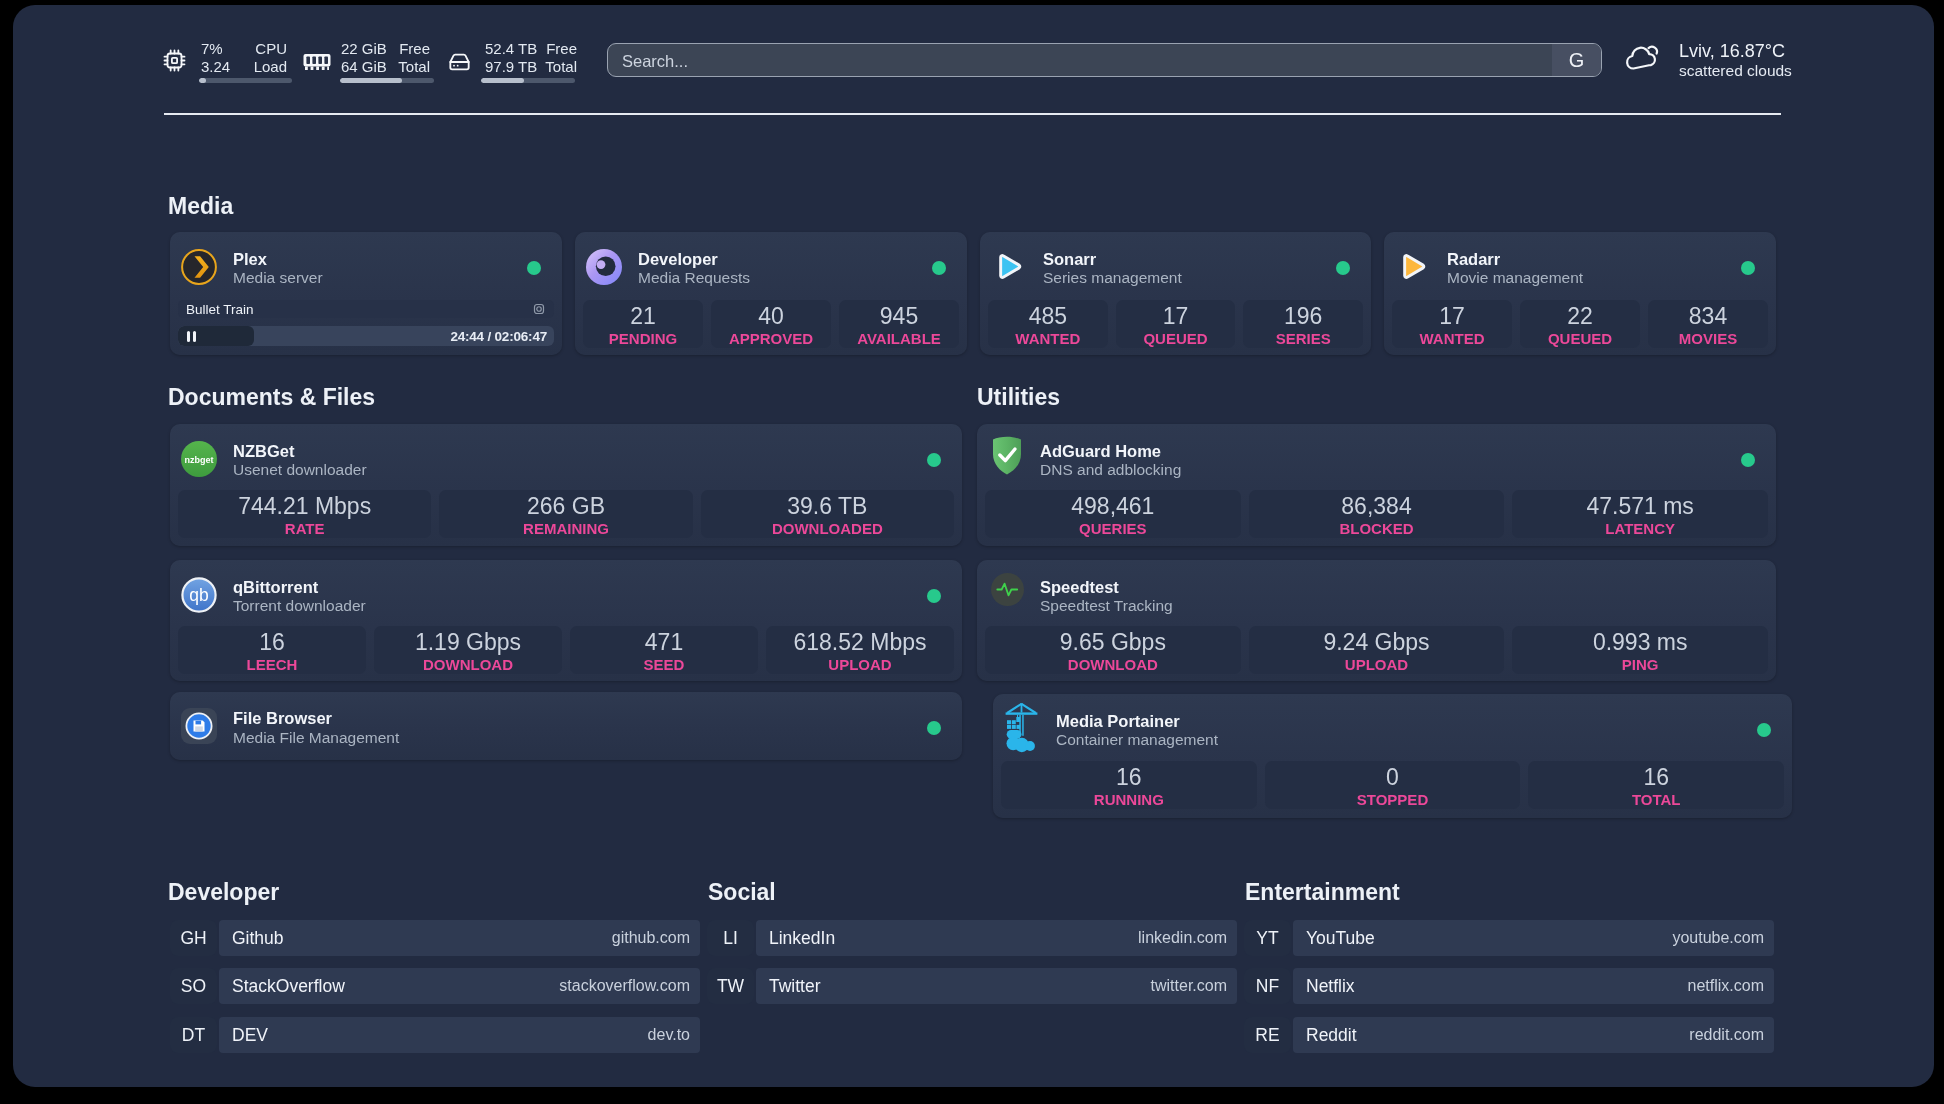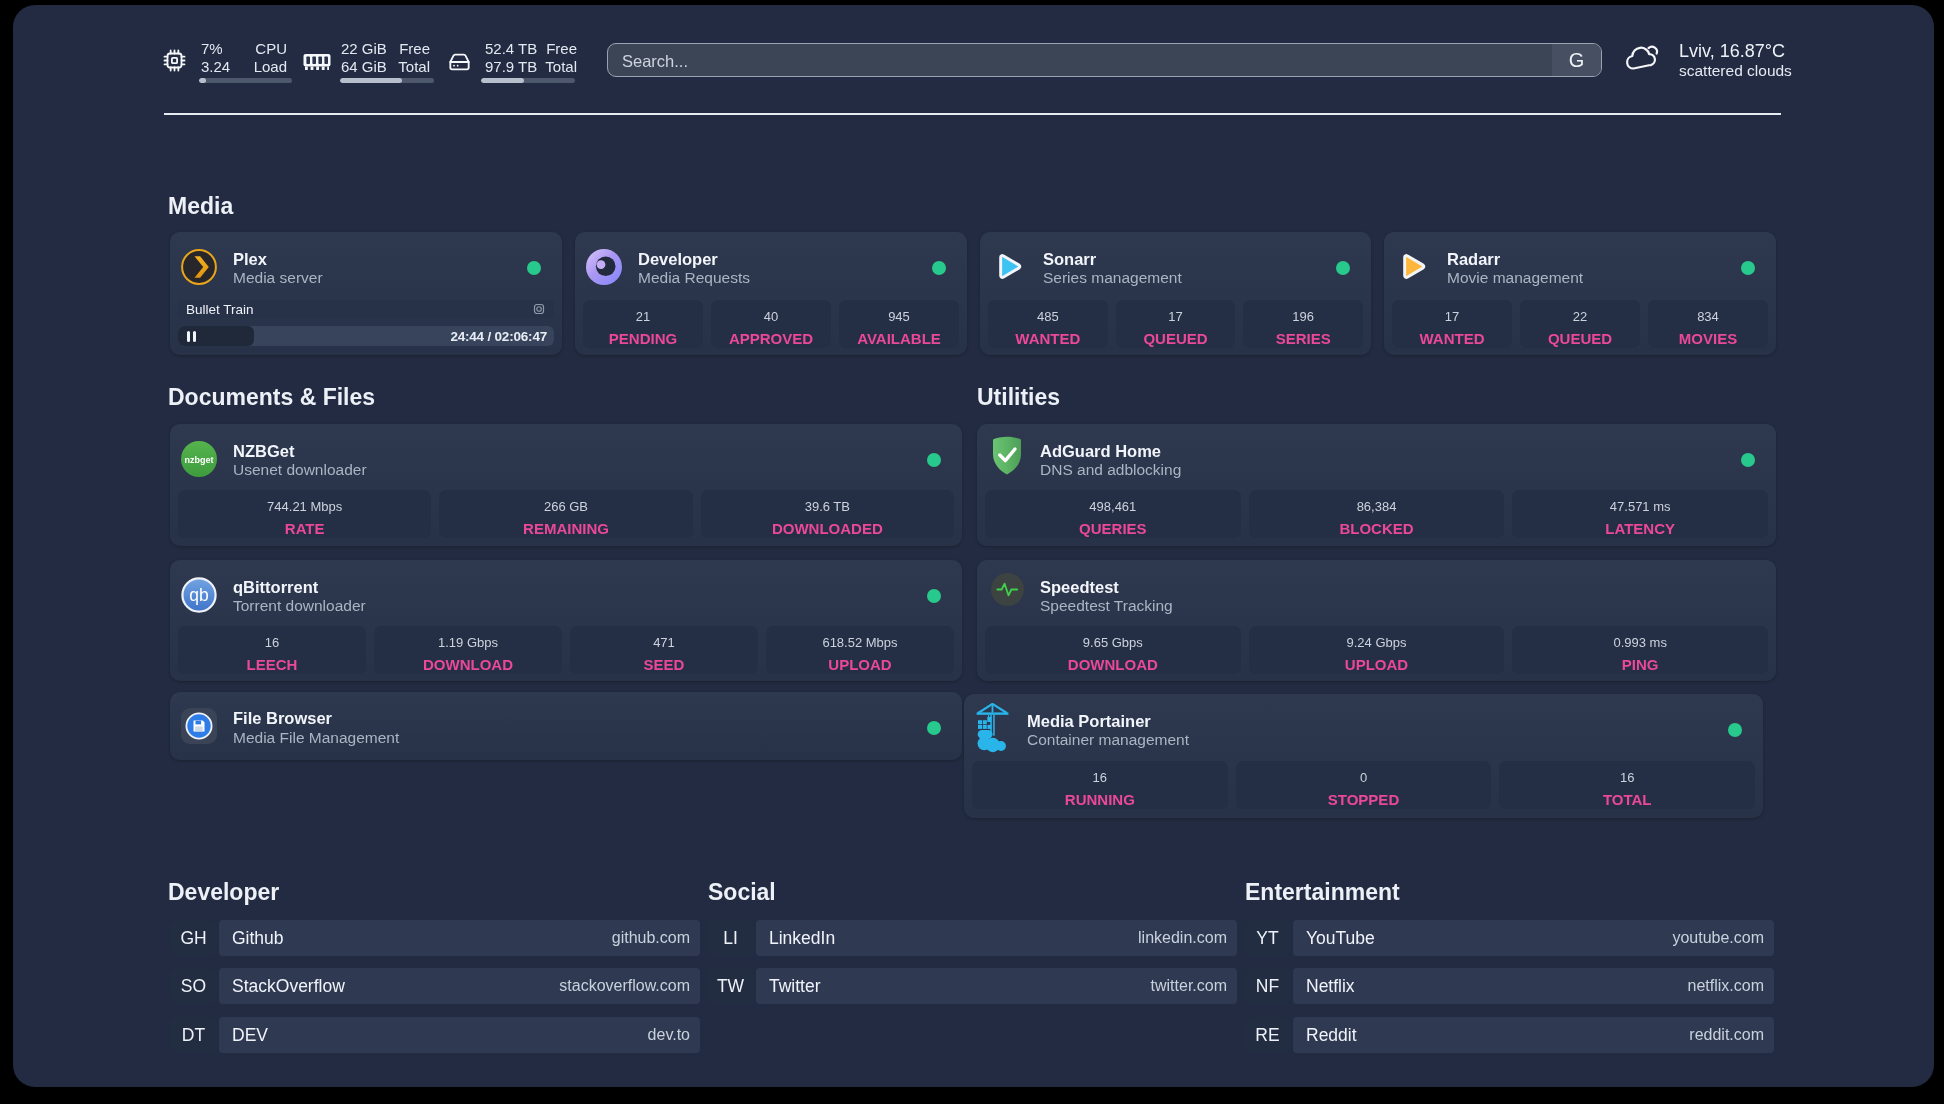--- a/index.html
+++ b/index.html
@@ -21,21 +21,21 @@
   
   .h { position:absolute; font-size:23px; font-weight:bold; color:#edf1f7; line-height:28px; letter-spacing:0; }
   
   .card { position:absolute; background:linear-gradient(180deg,#2e3950 0%, #2a344b 55%, #273147 100%); border-radius:10px; box-shadow:0 1px 3px rgba(0,0,0,0.25); }
   .icon { position:absolute; left:11px; top:17px; width:36px; height:36px; }
   .t1 { position:absolute; left:63px; top:16px; font-size:16.5px; font-weight:bold; line-height:22px; color:#f2f5fa; white-space:nowrap; }
   .t2 { position:absolute; left:63px; top:36px; font-size:15.5px; line-height:20px; color:#abb5c3; white-space:nowrap; }
   .dot { position:absolute; right:21px; top:29px; width:14px; height:14px; border-radius:50%; background:#27c98c; }
   .stats { position:absolute; left:8px; right:8px; top:66px; height:48px; display:flex; gap:8px; }
   .stat { flex:1; background:#242e44; border-radius:7px; display:flex; flex-direction:column; align-items:center; justify-content:center; padding-top:3px; }
-  .sv { font-size:13px; line-height:25px; color:#ccd3de;text-align:right; }
+  .sv { font-size:23px; line-height:25px; color:#ccd3de;text-align:right; }
   .sl { font-size:15px; line-height:19px; font-weight:700; color:#ec4899; letter-spacing:0; }
   
   .prow1 { position:absolute; left:8px; right:8px; top:68px; height:18px; background:#273148; border-radius:5px; display:flex; align-items:center; }
   .prow1 .nm { padding-left:8px; font-size:13.5px; font-weight:500; color:#eef2f8; flex:1; }
   .prow2 { position:absolute; left:8px; right:8px; top:94px; height:20px; background:#38445c; border-radius:6px; overflow:hidden; }
   .prow2 .fill { position:absolute; left:0; top:0; width:20.2%; height:100%; background:#1f2939; border-radius:6px; }
   .prow2 .time { position:absolute; right:7px; top:0; height:100%; display:flex; align-items:center; font-size:13.5px; font-weight:bold; color:#e8edf5; letter-spacing:-0.2px; }
   .pause { position:absolute; left:9px; top:4.5px; width:9px; height:11px; }
   .pause i { position:absolute; top:0; width:3px; height:11px; border-radius:1.5px; background:#f2f5fa; }
   
@@ -368,21 +368,21 @@
         <span class="sv">9.24 Gbps</span>
         <span class="sl">UPLOAD</span>
       </div>
     <div class="stat">
         <span class="sv">0.993 ms</span>
         <span class="sl">PING</span>
       </div>
   </div>
 </div>
 
-<div class="card" style="left:964px;top:694px;width:799px;height:124px">
+<div class="card" style="left:993px;top:694px;width:799px;height:124px">
   <svg class="icon" style="left:12px;top:8px;width:33px;height:52px" viewBox="0 0 33 52" fill="#2ab5ea">
     <path d="M16.5 1.8 L2.2 11 M16.5 1.8 L30.8 11" stroke="#2ab5ea" stroke-width="2.1" fill="none"></path>
     <rect x="15.6" y="1.2" width="1.8" height="9.3"></rect>
     <rect x="0.6" y="10.4" width="31.8" height="2.4"></rect>
     <rect x="14.3" y="12.8" width="1.5" height="21"></rect>
     <rect x="17.2" y="12.8" width="1.5" height="21"></rect>
     <rect x="12" y="12.8" width="1.1" height="2.5"></rect>
     <rect x="11.3" y="15" width="3.9" height="5"></rect>
     <rect x="2" y="18.2" width="4" height="4"></rect>
     <rect x="6.8" y="18.2" width="4" height="4"></rect>

